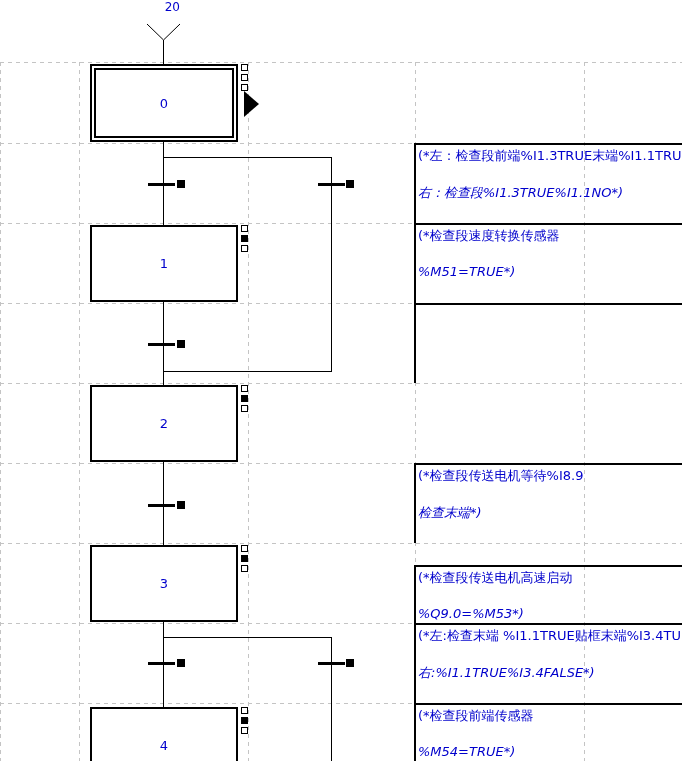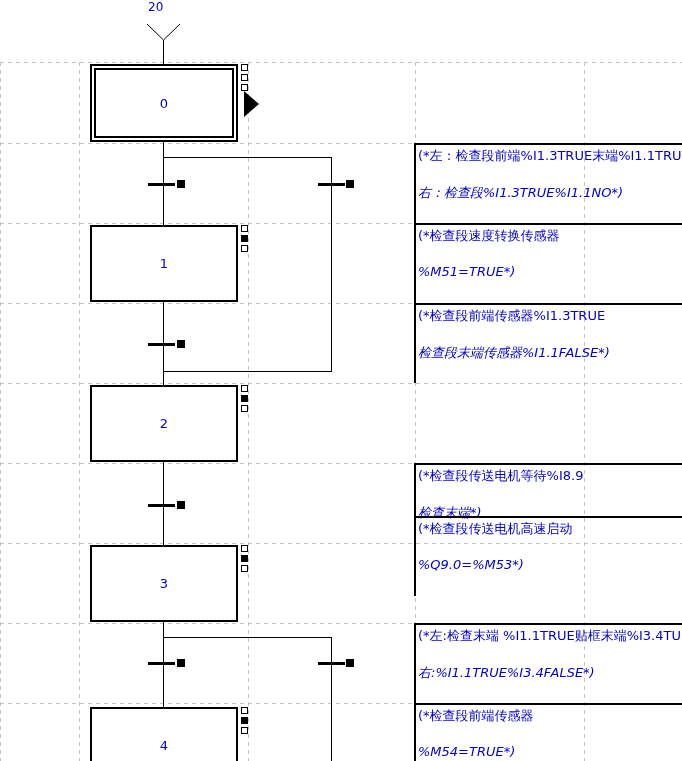--- a/index.html
+++ b/index.html
@@ -30,21 +30,21 @@
   
   .tri{position:absolute;left:244px;top:91px;width:0;height:0;
        border-left:15px solid #000;border-top:13px solid transparent;border-bottom:13px solid transparent;}
   
   .cbox{position:absolute;left:414px;width:268px;height:80px;box-sizing:border-box;
         border-top:2px solid #000;border-left:2px solid #000;overflow:hidden;}
   .cbox .l1,.cbox .l2{position:absolute;left:2px;color:#0000cc;font-size:13px;white-space:nowrap;}
   .cbox .l1{top:2px;}
   .cbox .l2{top:39px;font-style:italic;}
   
-  .jump{position:absolute;left:148px;top:0;width:32px;text-align:left;
+  .jump{position:absolute;left:148px;top:0;width:32px;text-align:right;
         color:#0000cc;font-size:12px;}
 </style>
 </head>
 <body>
 
 <div id="canvas">
 
   <div class="hdash" style="top:62px"></div>
   <div class="hdash" style="top:143px"></div>
   <div class="hdash" style="top:223px"></div>
@@ -144,28 +144,26 @@
 
   <div class="cbox" style="top:143px">
     <span class="l1">(*左：检查段前端%I1.3TRUE末端%I1.1TRUE</span>
     <span class="l2">右：检查段%I1.3TRUE%I1.1NO*)</span>
   </div>
   <div class="cbox" style="top:223px">
     <span class="l1">(*检查段速度转换传感器</span>
     <span class="l2">%M51=TRUE*)</span>
   </div>
   <div class="cbox" style="top:303px">
-    <span class="l1">(*检查段前端传感器%I1.3TRUE</span>
-    <span class="l2">检查段末端传感器%I1.1FALSE*)</span>
   </div>
   <div class="cbox" style="top:463px">
     <span class="l1">(*检查段传送电机等待%I8.9</span>
     <span class="l2">检查末端*)</span>
   </div>
-  <div class="cbox" style="top:516px">
+  <div class="cbox" style="top:565px">
     <span class="l1">(*检查段传送电机高速启动</span>
     <span class="l2">%Q9.0=%M53*)</span>
   </div>
   <div class="cbox" style="top:623px">
     <span class="l1">(*左:检查末端 %I1.1TRUE贴框末端%I3.4TURE</span>
     <span class="l2">右:%I1.1TRUE%I3.4FALSE*)</span>
   </div>
   <div class="cbox" style="top:703px">
     <span class="l1">(*检查段前端传感器</span>
     <span class="l2">%M54=TRUE*)</span>

